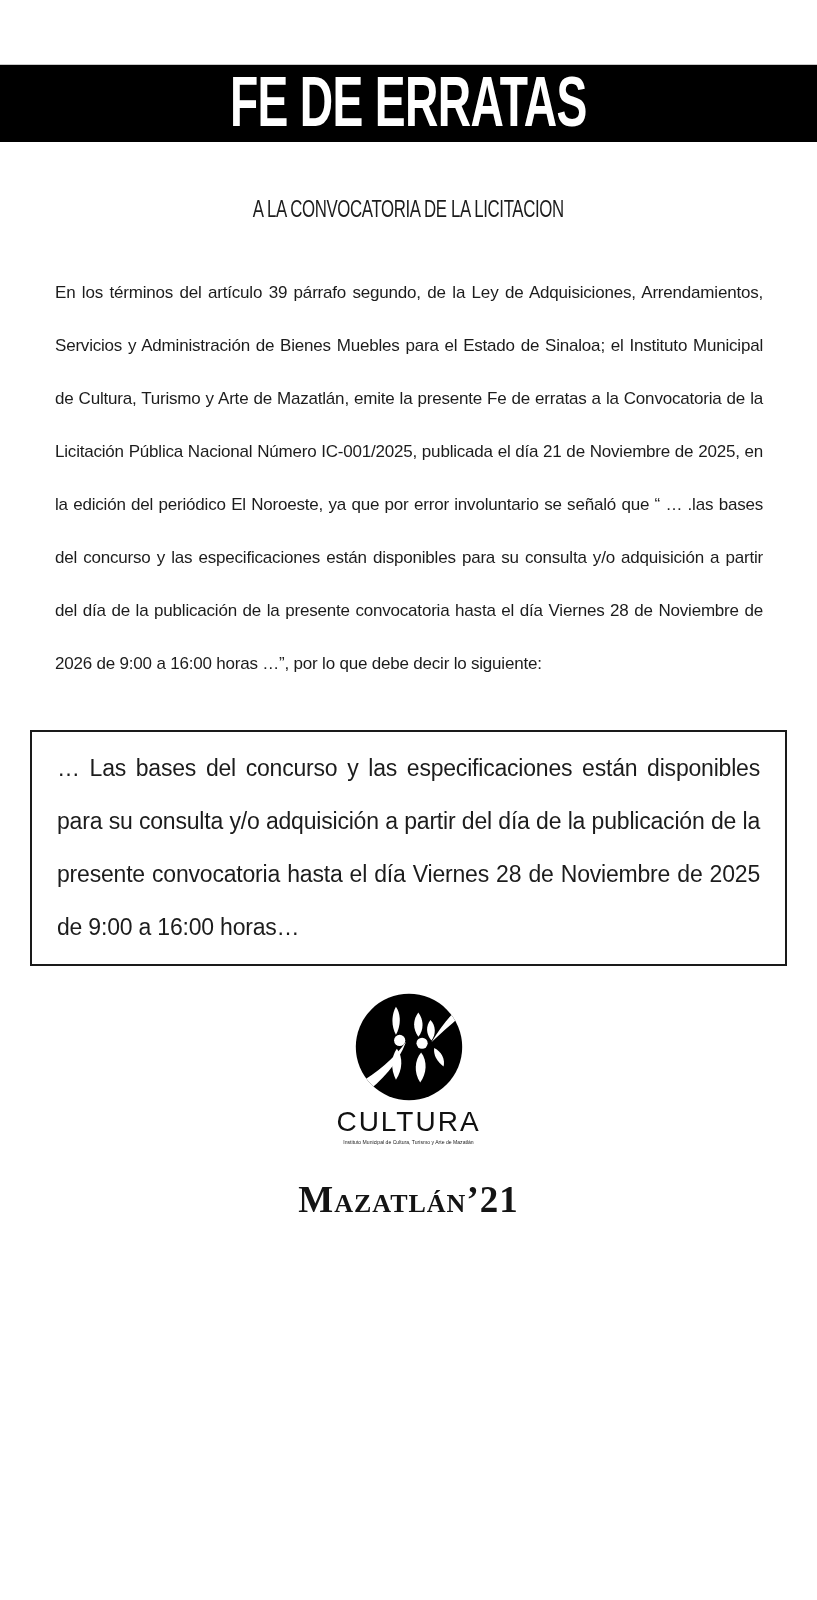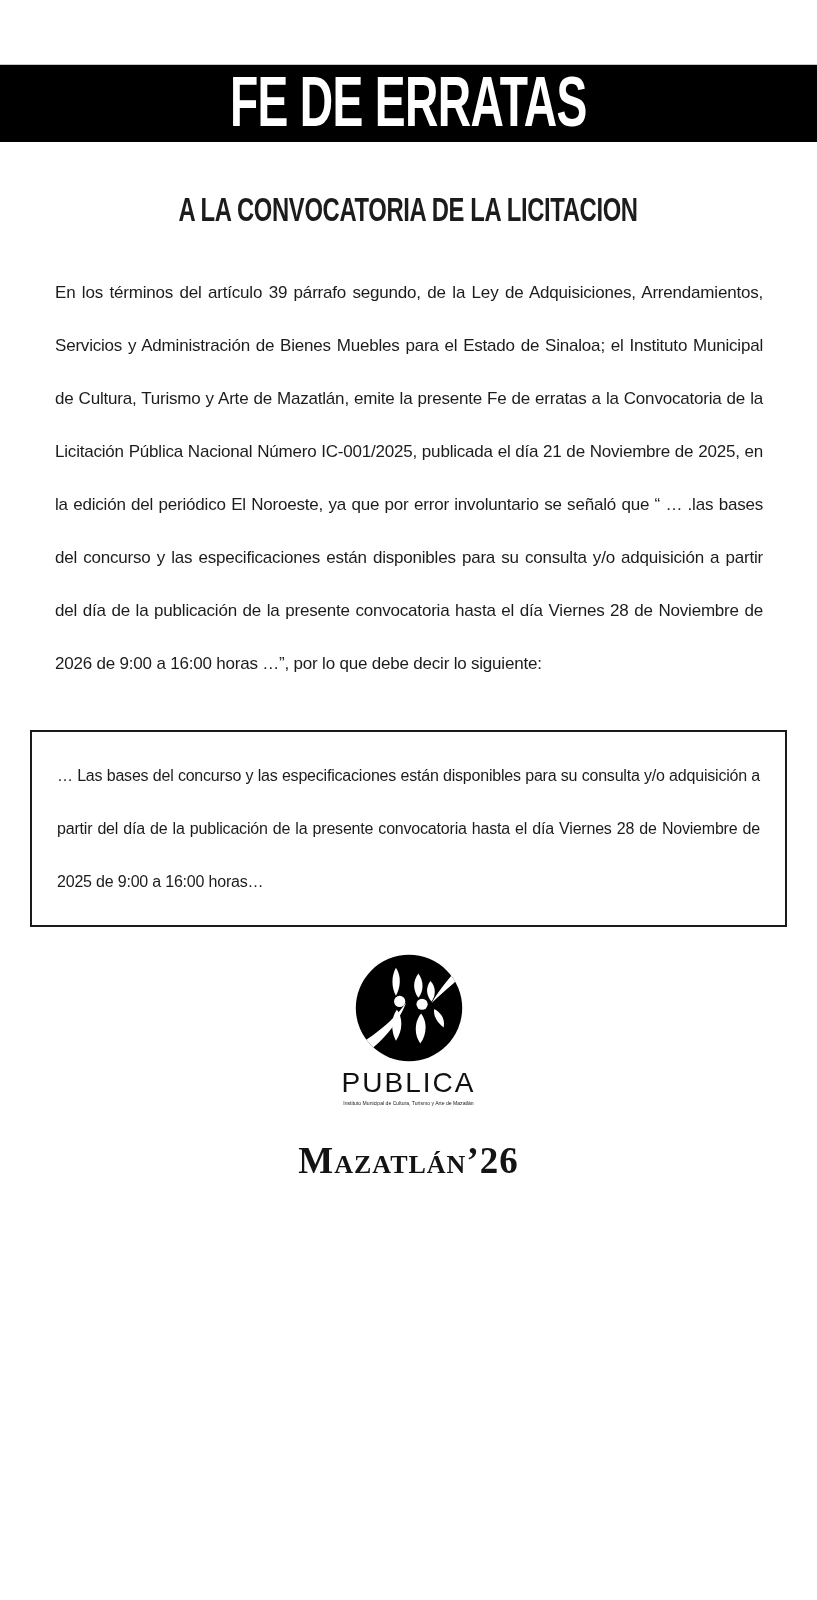--- a/index.html
+++ b/index.html
@@ -36,22 +36,22 @@
     line-height: 1;
     padding-bottom: 4px;
   }
 
   
   .subtitle { margin-top: 42px; text-align: center; }
   .subtitle .line {
     display: block;
     height: 50px;
     line-height: 50px;
-    font-weight: 700;
-    font-size: 34px;
+    font-weight: 400;
+    font-size: 24px;
     letter-spacing: -0.5px;
     white-space: nowrap;
   }
   .subtitle .line > span {
     display: inline-block;
     transform: scaleX(0.70);
     transform-origin: center;
   }
 
   
@@ -64,22 +64,22 @@
     color: #1c1c1c;
   }
 
   
   .correction-box {
     box-sizing: border-box;
     margin: 40px auto 0 auto;
     margin-left: 30px;
     width: 757px;
     border: 2px solid #1a1a1a;
-    padding: 17px 25px;
-    font-size: 16px;
+    padding: 10px 25px;
+    font-size: 23px;
     line-height: 53px;
     text-align: justify;
     letter-spacing: -0.2px;
     color: #1c1c1c;
     background: #ffffff;
   }
 
   
   .logo-block { margin-top: 25px; text-align: center; }
   .logo-circle { width: 112px; height: 112px; display: inline-block; }
@@ -161,21 +161,21 @@
         <path d="M46,17 C52,26 51,38 46,47 C41,38 41,26 46,17 Z"></path>
         <path d="M47,62 C54,71 53,85 46,95 C40,84 41,70 47,62 Z"></path>
 
         <circle cx="74" cy="56" r="6"></circle>
         <path d="M70,23 C76,31 76,42 70,49 C64,41 64,31 70,23 Z"></path>
         <path d="M83,31 C89,37 89,47 84,53 C78,46 78,37 83,31 Z"></path>
         <path d="M73,66 C80,75 79,89 72,98 C65,88 66,74 73,66 Z"></path>
         <path d="M87,61 C95,65 99,73 97,81 C90,75 86,69 87,61 Z"></path>
       </g>
     </svg>
-    <div class="cultura-word">PUBLICA</div>
+    <div class="cultura-word">CULTURA</div>
     <div class="cultura-tagline">Instituto Municipal de Cultura, Turismo y Arte de Mazatlán</div>
   </div>
 
   <div class="footer-brand">
-    <div class="mazatlan-line">Mazatlán’26</div>
+    <div class="mazatlan-line">Mazatlán’21</div>
   </div>
 
 </div>
 
 </body></html>

